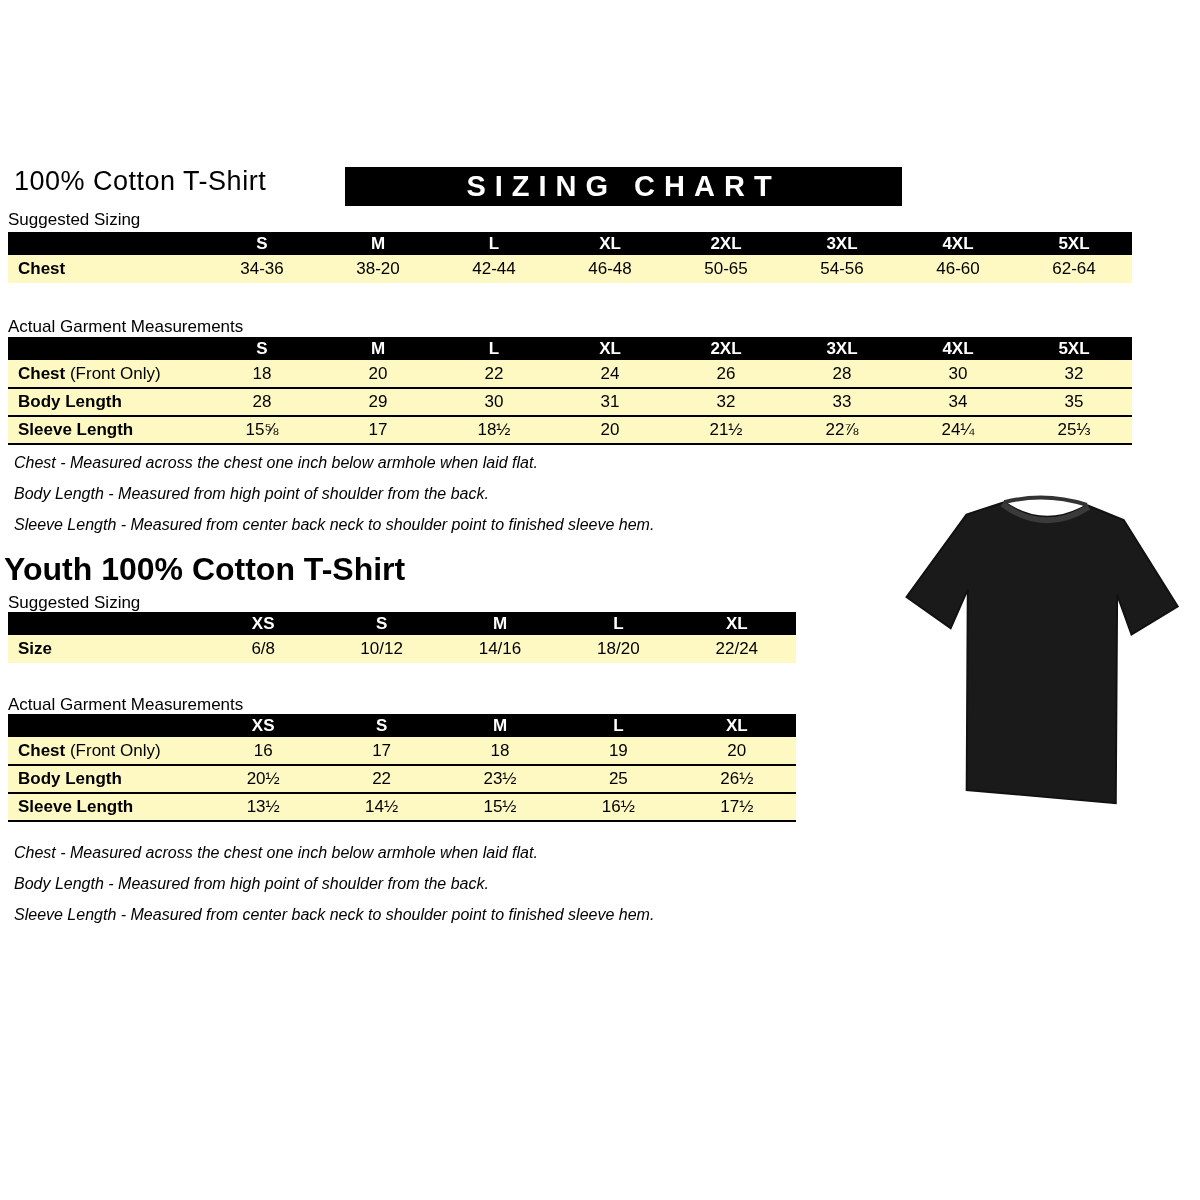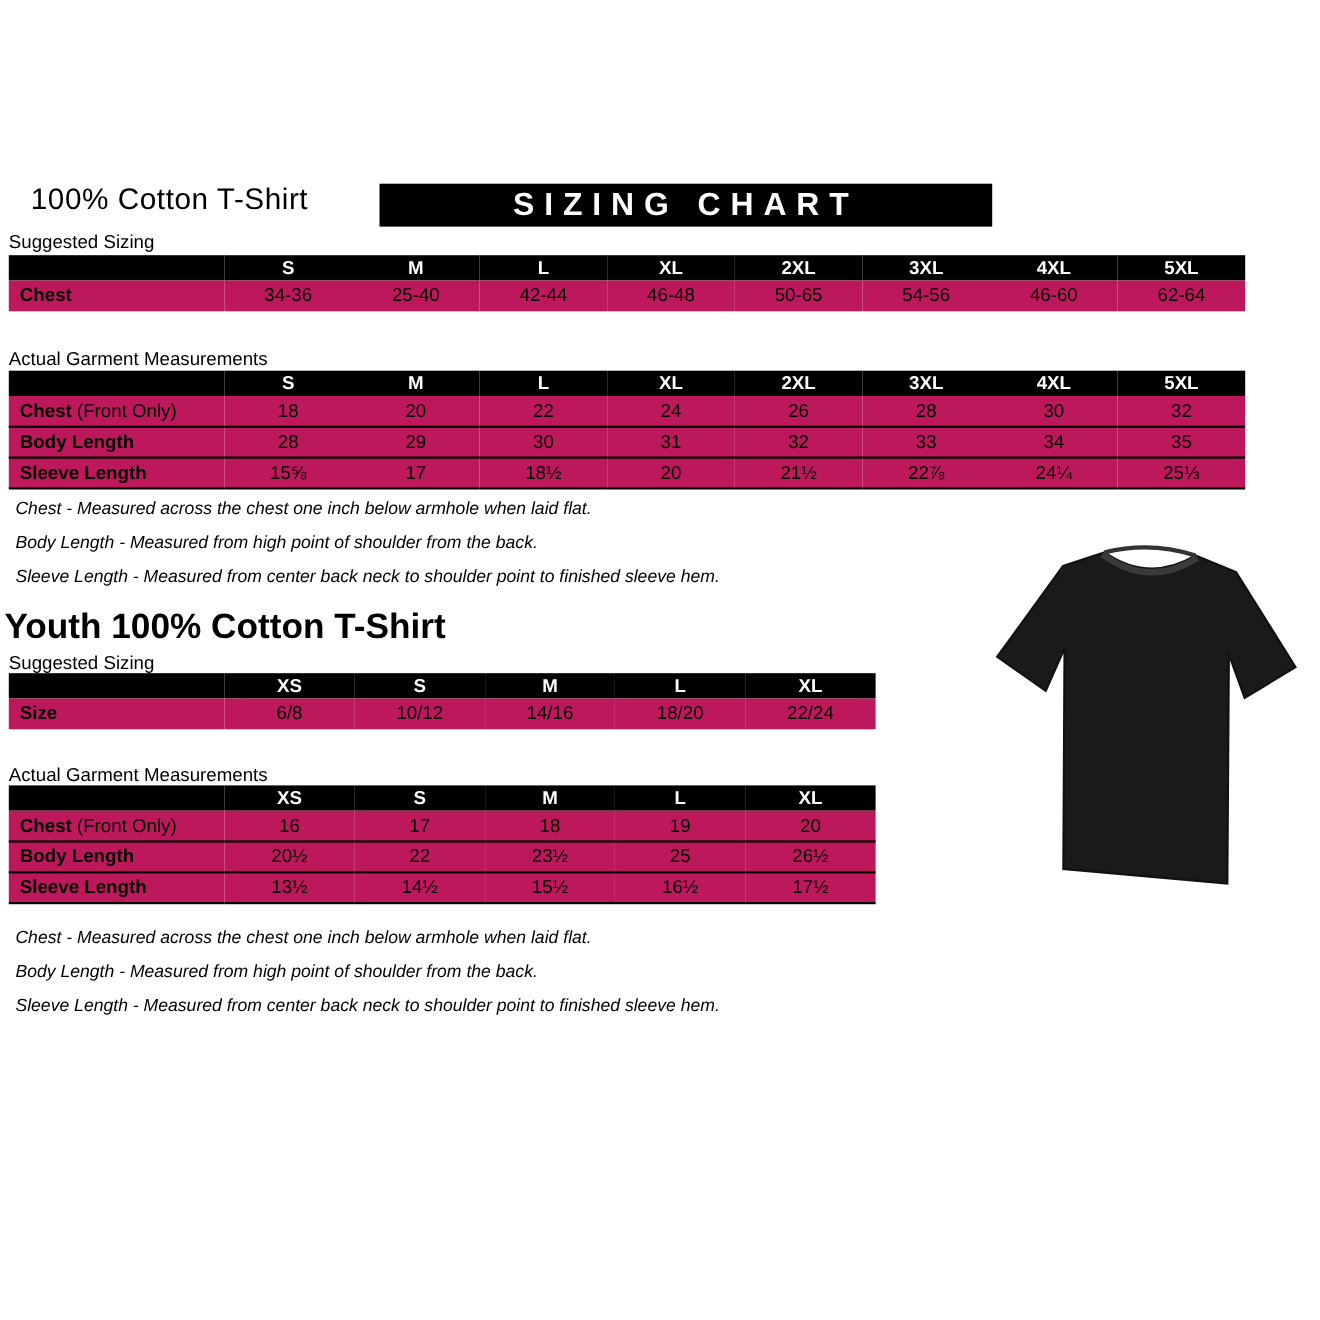--- a/index.html
+++ b/index.html
@@ -7,21 +7,21 @@
   body {
     width:1200px; height:1200px;
     position:relative;
     font-family:"Liberation Sans", sans-serif;
     color:#000;
     overflow:hidden;
   }
   .abs { position:absolute; }
 
   .main-title {
-    left:28px; top:166px;
+    left:14px; top:166px;
     font-size:27px; font-weight:normal;
     letter-spacing:0.5px;
   }
   .banner {
     left:345px; top:167px; width:557px; height:39px;
     background:#000; color:#fff;
     font-size:29px; font-weight:bold;
     letter-spacing:9px;
     text-align:center; line-height:39px;
   }
@@ -43,21 +43,21 @@
   .tbl-youth-actual    { left:8px;  top:714px; width:788px; }
 
   thead th {
     background:#000; color:#fff;
     font-size:17px; font-weight:bold;
     height:23px; text-align:center; padding:0;
   }
   tbody td {
     font-size:17px; height:28px;
     text-align:center; vertical-align:middle;
-    background:#be185d;
+    background:#fef9c3;
   }
   .label-col { width:196px; text-align:left; padding-left:10px; }
   .row-label-main { font-weight:bold; }
   .row-label-suffix { font-weight:normal;text-align:center; }
   .bordered tbody tr { border-bottom:2px solid #000; }
 
   .notes { font-size:16px; }
   .notes-adult { left:14px; top:453px; width:900px; }
   .notes-youth { left:14px; top:843px; width:900px; }
   .notes p { margin-bottom:11px; line-height:20px;font-style:italic; }
@@ -87,21 +87,21 @@
         <th>2XL</th>
         <th>3XL</th>
         <th>4XL</th>
         <th>5XL</th>
       </tr>
     </thead>
     <tbody>
       <tr>
         <td class="label-col"><span class="row-label-main">Chest</span></td>
         <td>34-36</td>
-        <td>25-40</td>
+        <td>38-20</td>
         <td>42-44</td>
         <td>46-48</td>
         <td>50-65</td>
         <td>54-56</td>
         <td>46-60</td>
         <td>62-64</td>
       </tr>
     </tbody>
   </table>
 

